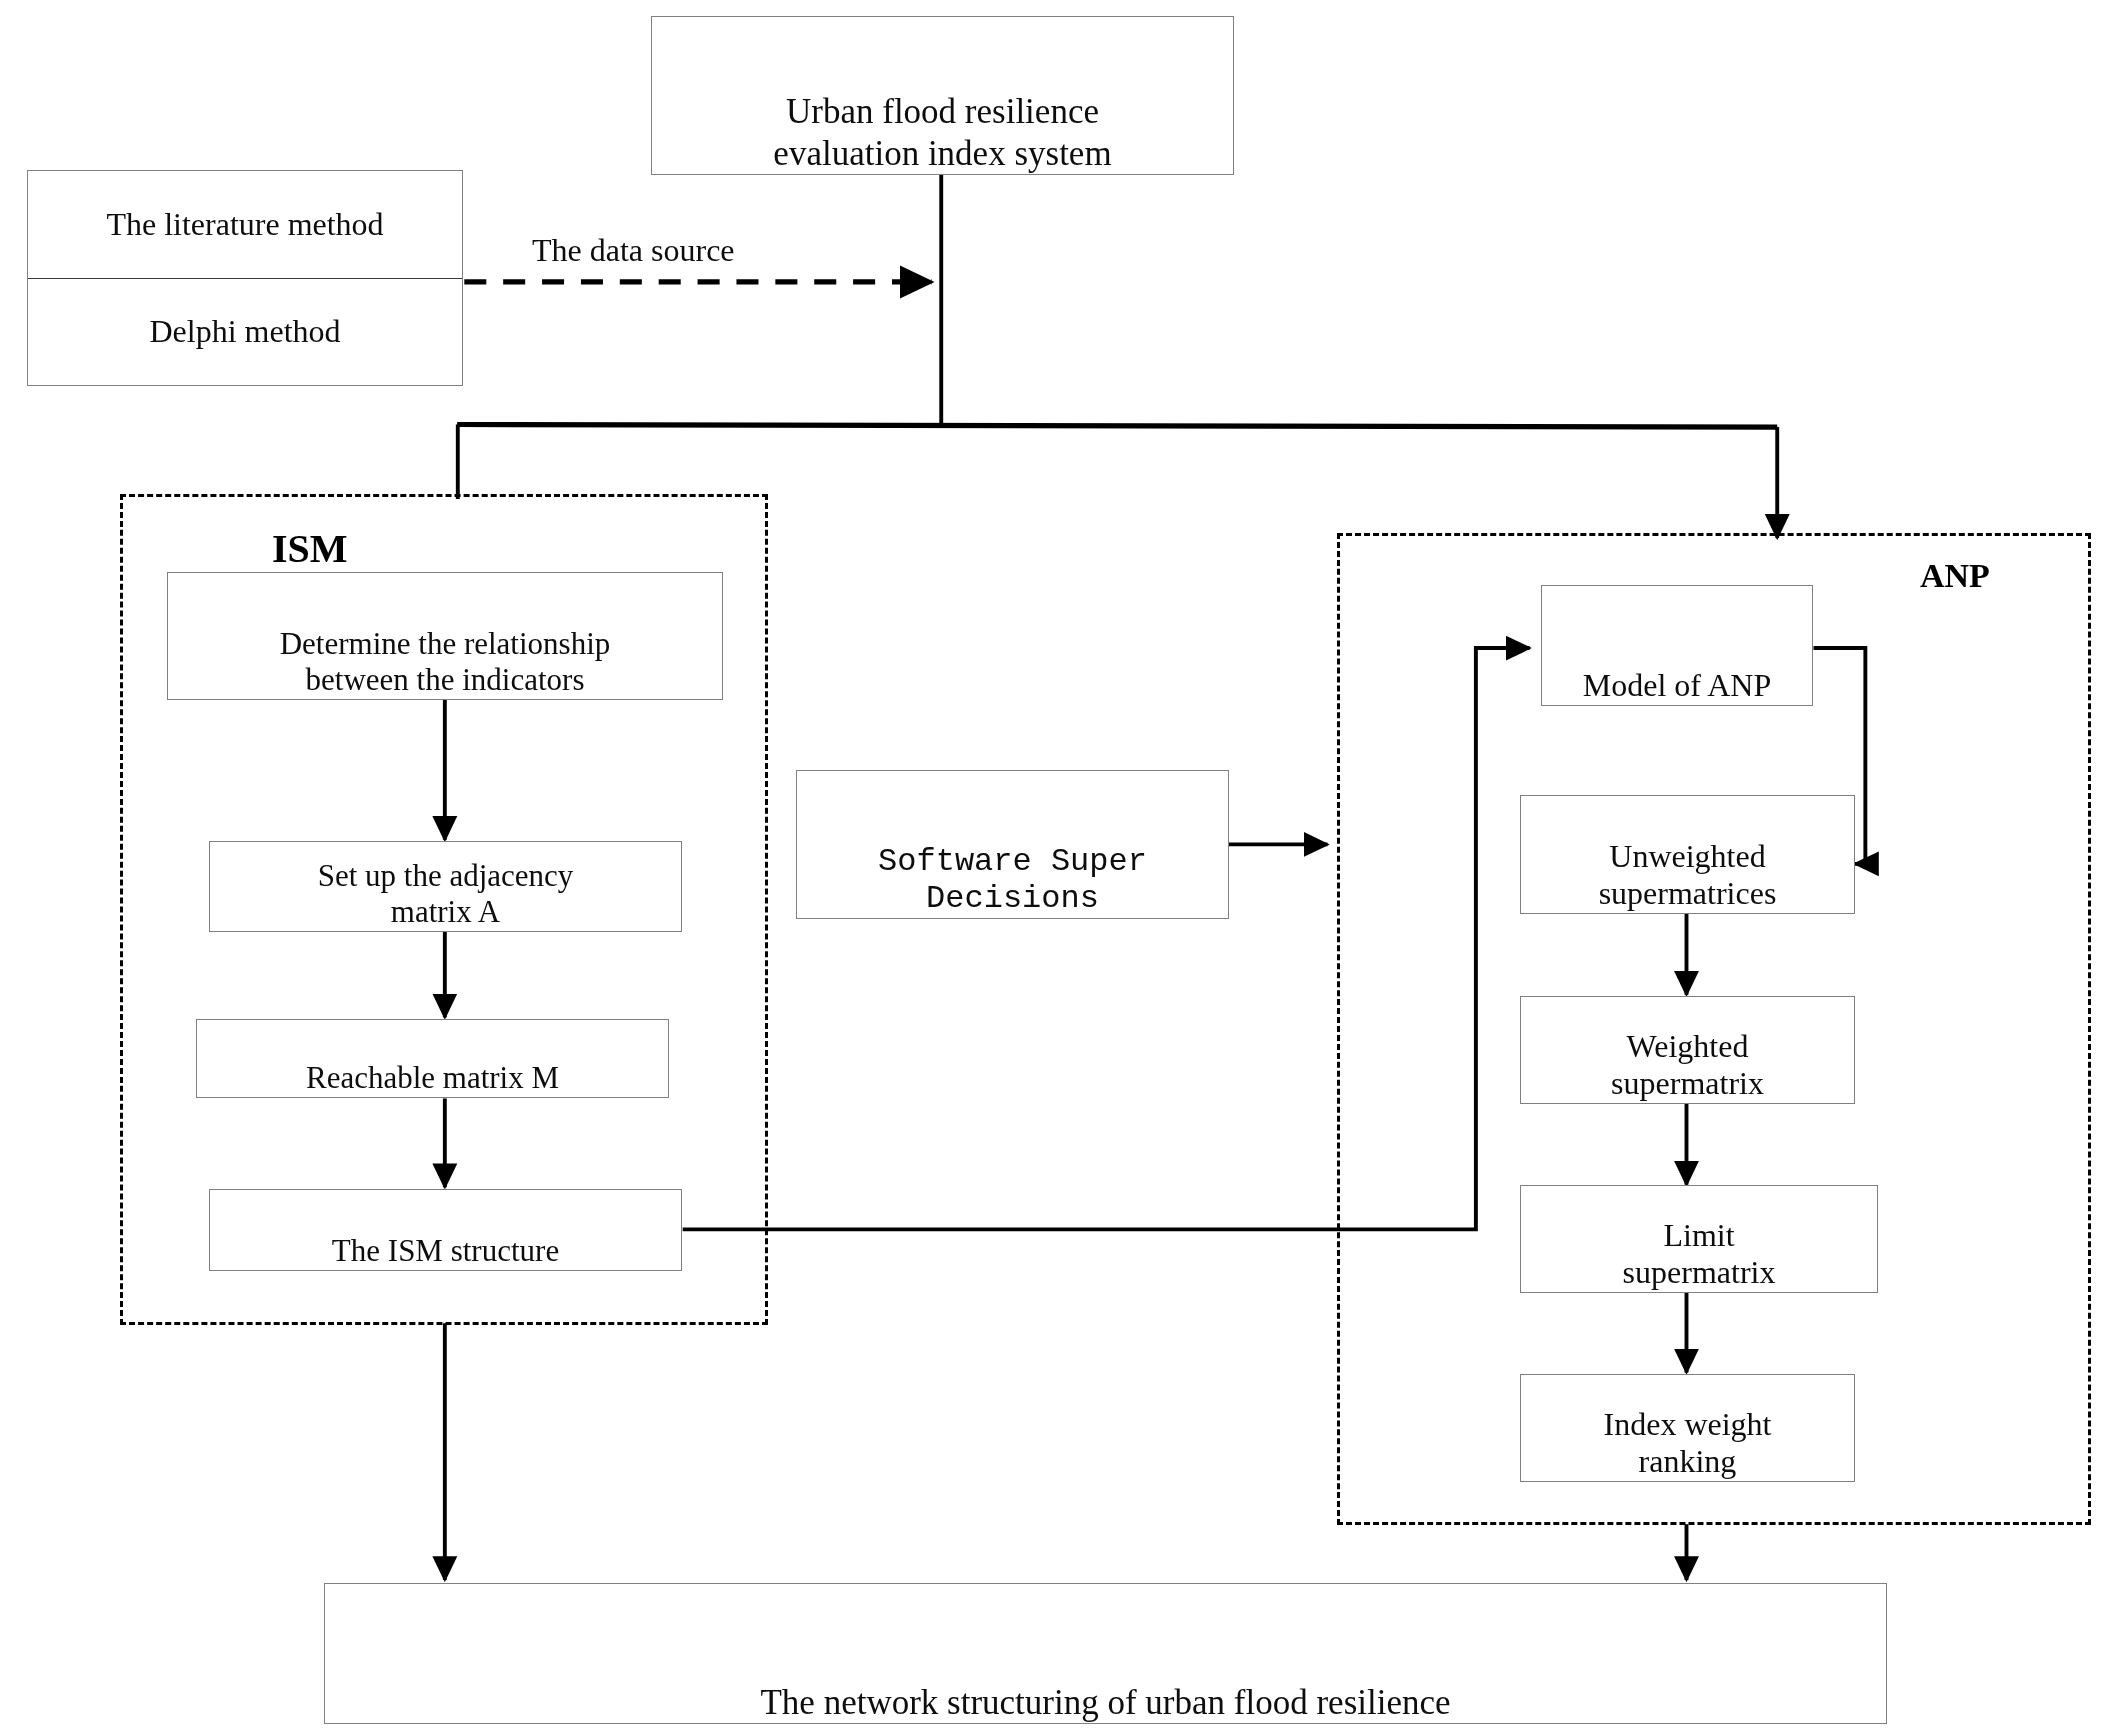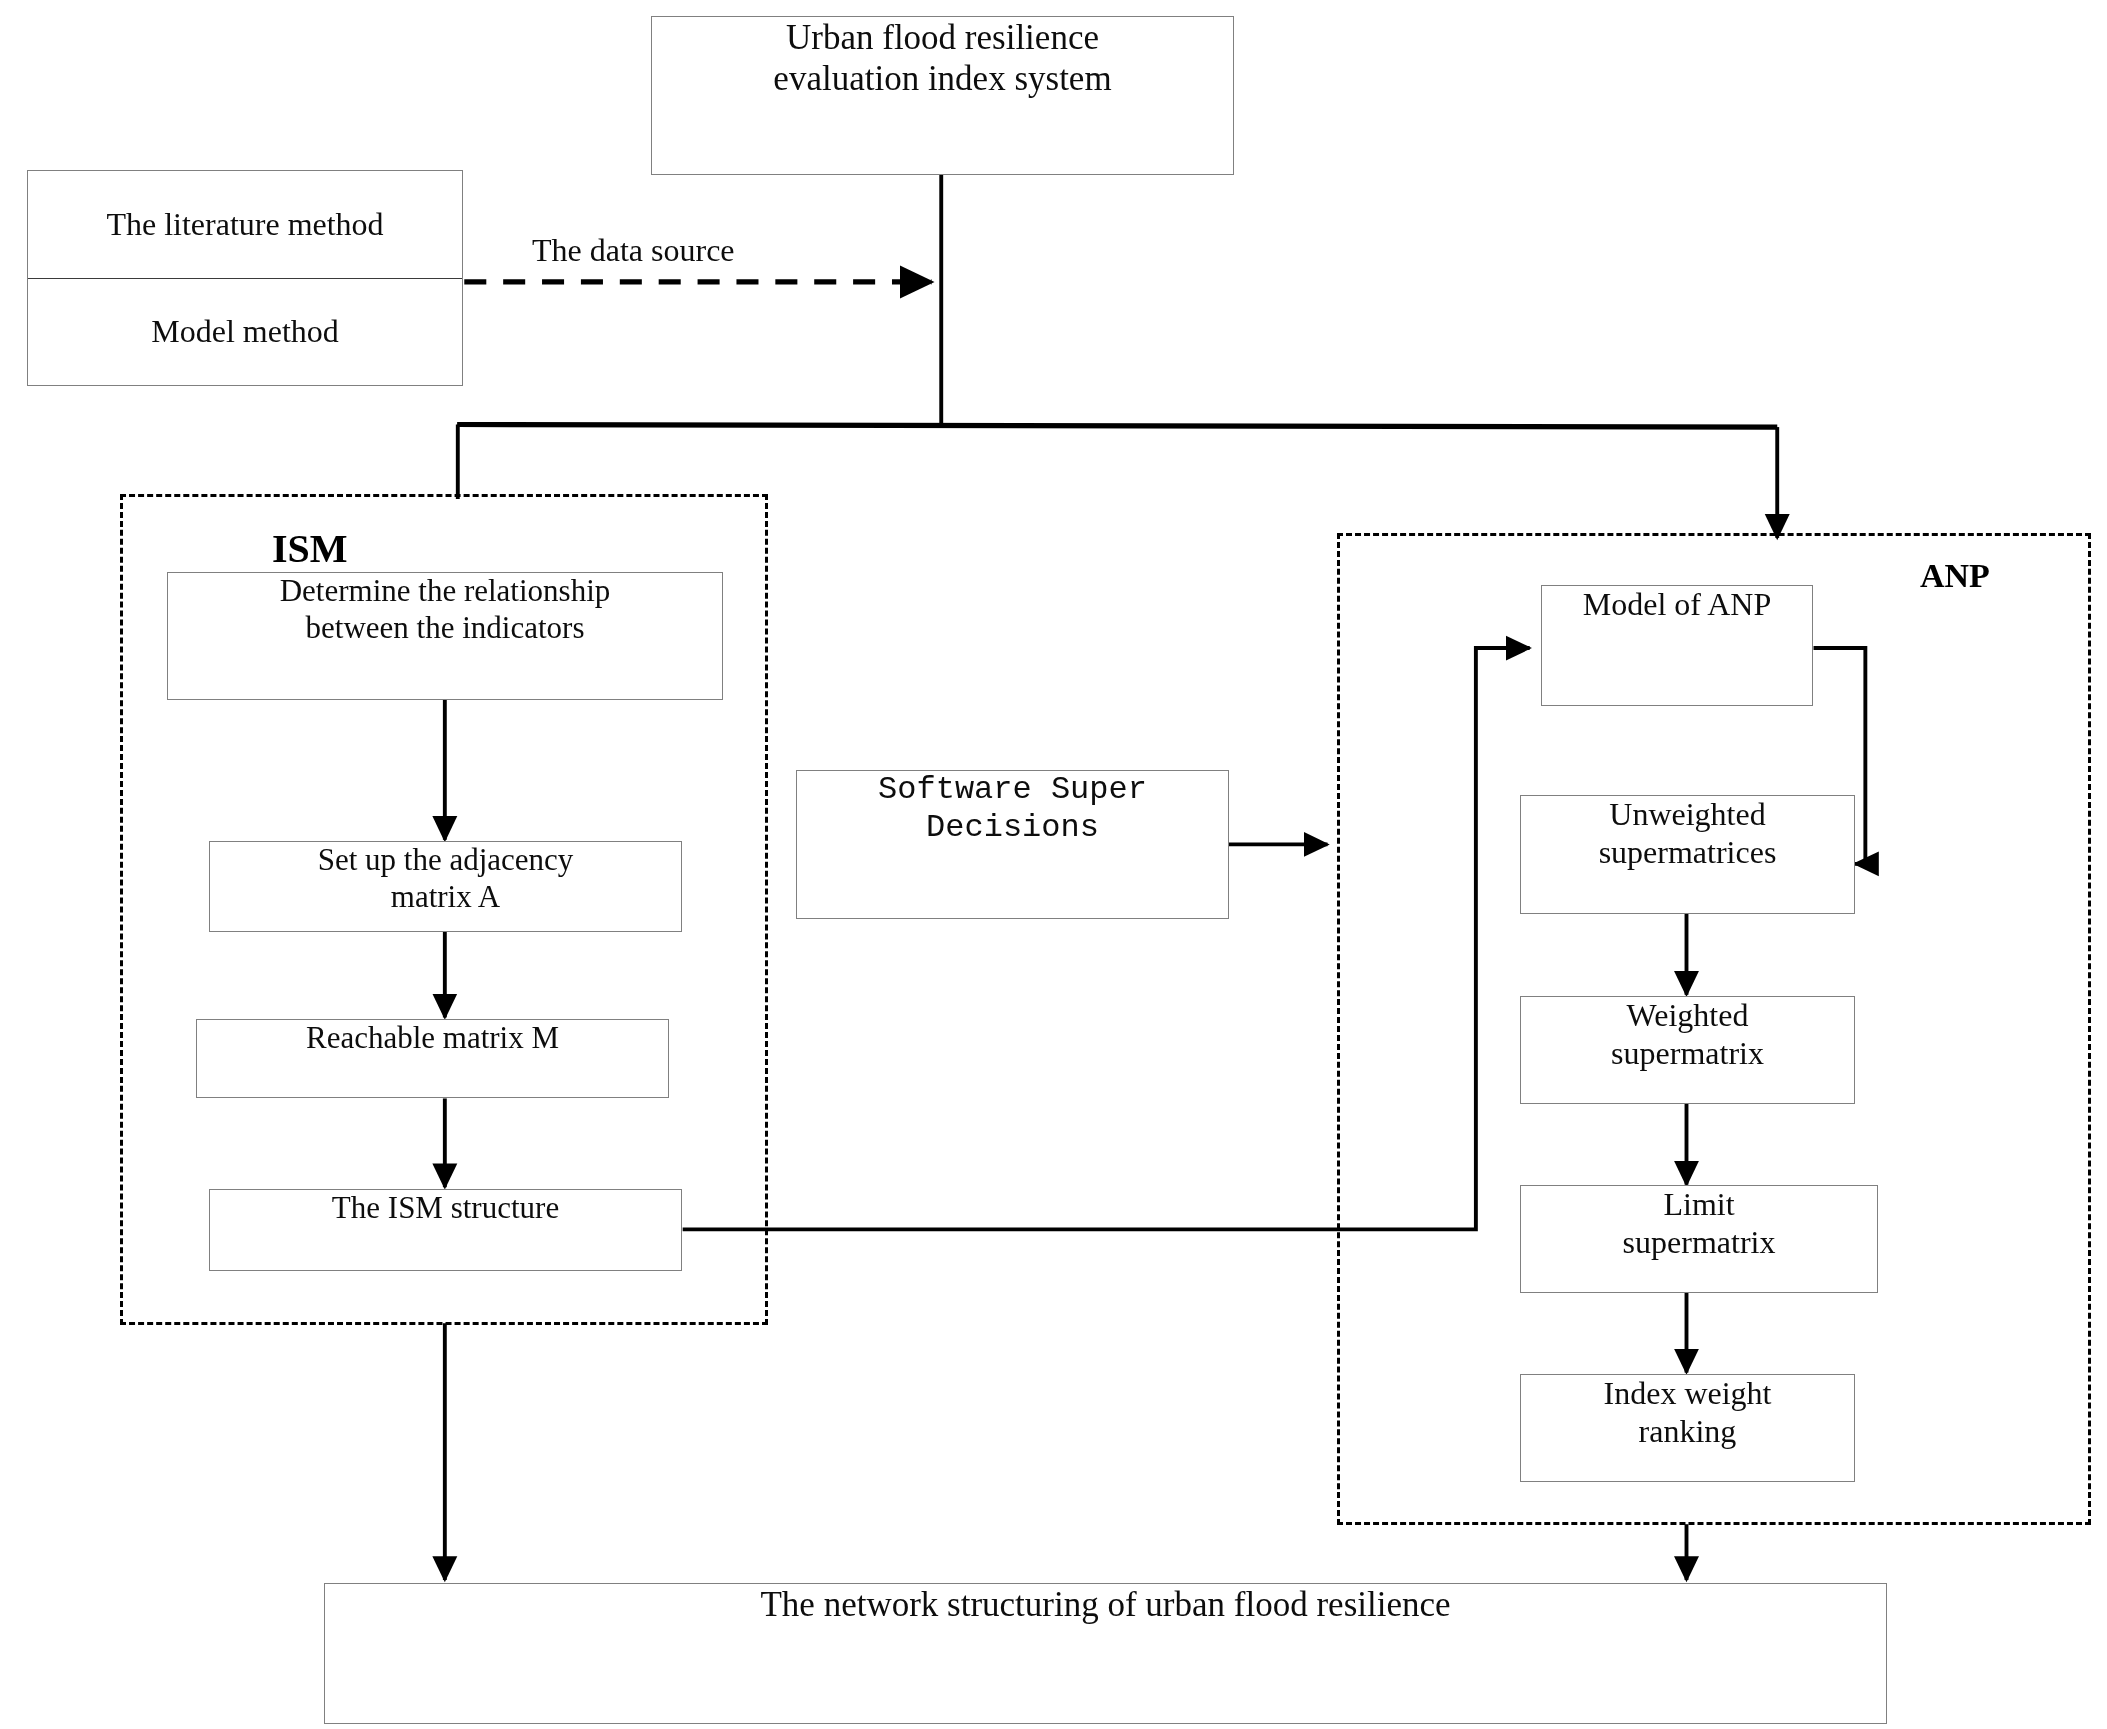--- a/index.html
+++ b/index.html
@@ -5,21 +5,21 @@
 <style>
   html,body{margin:0;padding:0;background:#ffffff;}
   body{font-family:"Liberation Serif","DejaVu Serif",serif;}
   #stage{position:relative;width:2108px;height:1729px;background:#fff;overflow:hidden;}
 
   .box{
     position:absolute;
     border:1.9px solid #808080;
     background:#ffffff;
     display:flex;
-    align-items:flex-start;
+    align-items:flex-end;
     justify-content:center;
     text-align:center;
     color:#0d0d0d;
     line-height:1.18;
     box-sizing:border-box;
   }
   .box .txt{display:block;padding:0 6.5px;}
 
   .dashgroup{
     position:absolute;
@@ -144,21 +144,21 @@
 
   <div class="box" style="left:651px;top:16px;width:583px;height:159px;font-size:35px;">
     <span class="txt">Urban flood resilience<br>evaluation index system</span>
   </div>
 
   <div class="stacked" style="left:27px;top:170px;width:436px;height:216px;font-size:32px;">
     <div class="cell">
       <span>The literature method</span>
     </div>
     <div class="cell">
-      <span>Model method</span>
+      <span>Delphi method</span>
     </div>
   </div>
 
   <div class="edgelabel" style="left:532px;top:232px;font-size:32px;">The data source</div>
 
   <div class="box" style="left:167px;top:572px;width:556px;height:128px;font-size:31px;">
     <span class="txt">Determine the relationship<br>between the indicators</span>
   </div>
 
   <div class="box" style="left:209px;top:841px;width:473px;height:91px;font-size:31px;">

